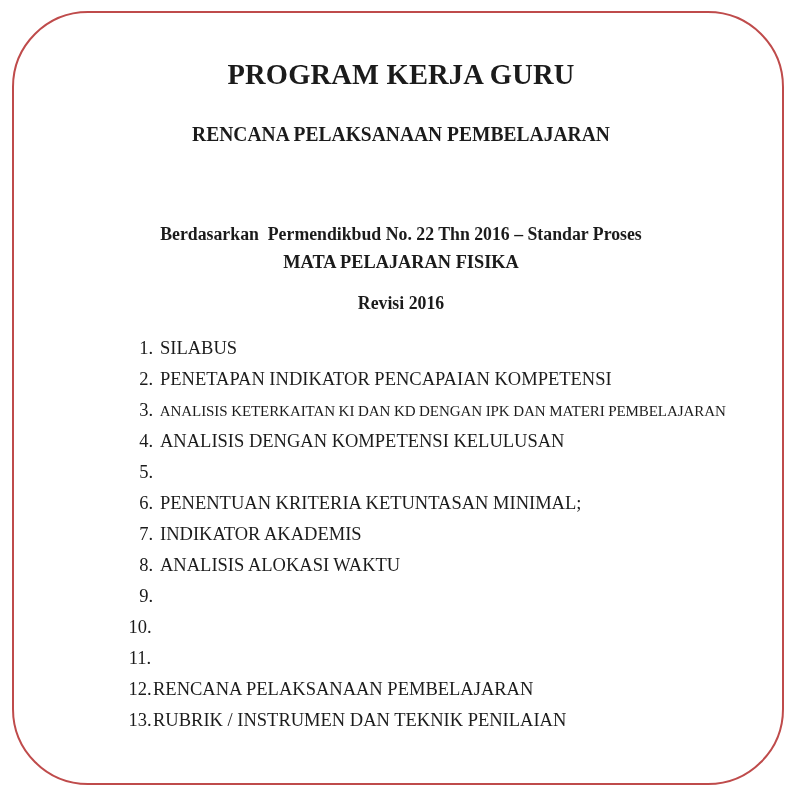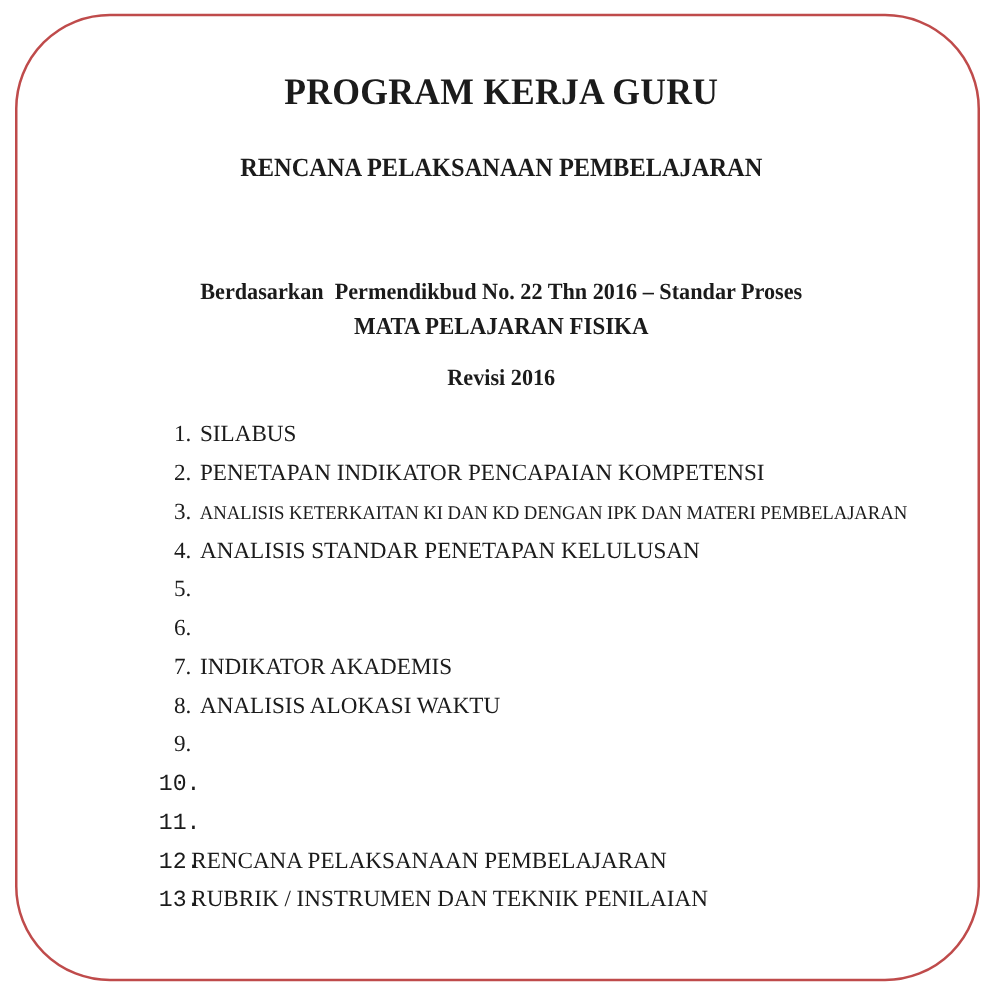--- a/index.html
+++ b/index.html
@@ -118,22 +118,21 @@
 
   .doc-item .num {
     display: inline-block;
     width: 26px;
     text-align: right;
     flex: 0 0 auto;
   }
 
   .doc-item .num-wide {
     width: 26px;
-    text-align: right;
-    font-family: Liberation Mono, monospace;
+    text-align: center;
   }
 
   .doc-item .label {
     display: inline-block;
     flex: 0 0 auto;
     transform-origin: left center;
   }
 
   
   .doc-item.sp .label {
@@ -180,27 +179,28 @@
         <div class="doc-item sp">
           <span class="num">2.</span>
           <span class="label">PENETAPAN INDIKATOR PENCAPAIAN KOMPETENSI</span>
         </div>
         <div class="doc-item sp small">
           <span class="num">3.</span>
           <span class="label">ANALISIS KETERKAITAN KI DAN KD DENGAN IPK DAN MATERI PEMBELAJARAN</span>
         </div>
         <div class="doc-item sp">
           <span class="num">4.</span>
-          <span class="label">ANALISIS STANDAR PENETAPAN KELULUSAN</span>
+          <span class="label">ANALISIS DENGAN KOMPETENSI KELULUSAN</span>
         </div>
         <div class="doc-item sp">
           <span class="num">5.</span>
         </div>
         <div class="doc-item sp">
           <span class="num">6.</span>
+          <span class="label">PENENTUAN KRITERIA KETUNTASAN MINIMAL;</span>
         </div>
         <div class="doc-item sp">
           <span class="num">7.</span>
           <span class="label">INDIKATOR AKADEMIS</span>
         </div>
         <div class="doc-item sp">
           <span class="num">8.</span>
           <span class="label">ANALISIS ALOKASI WAKTU</span>
         </div>
         <div class="doc-item sp">

